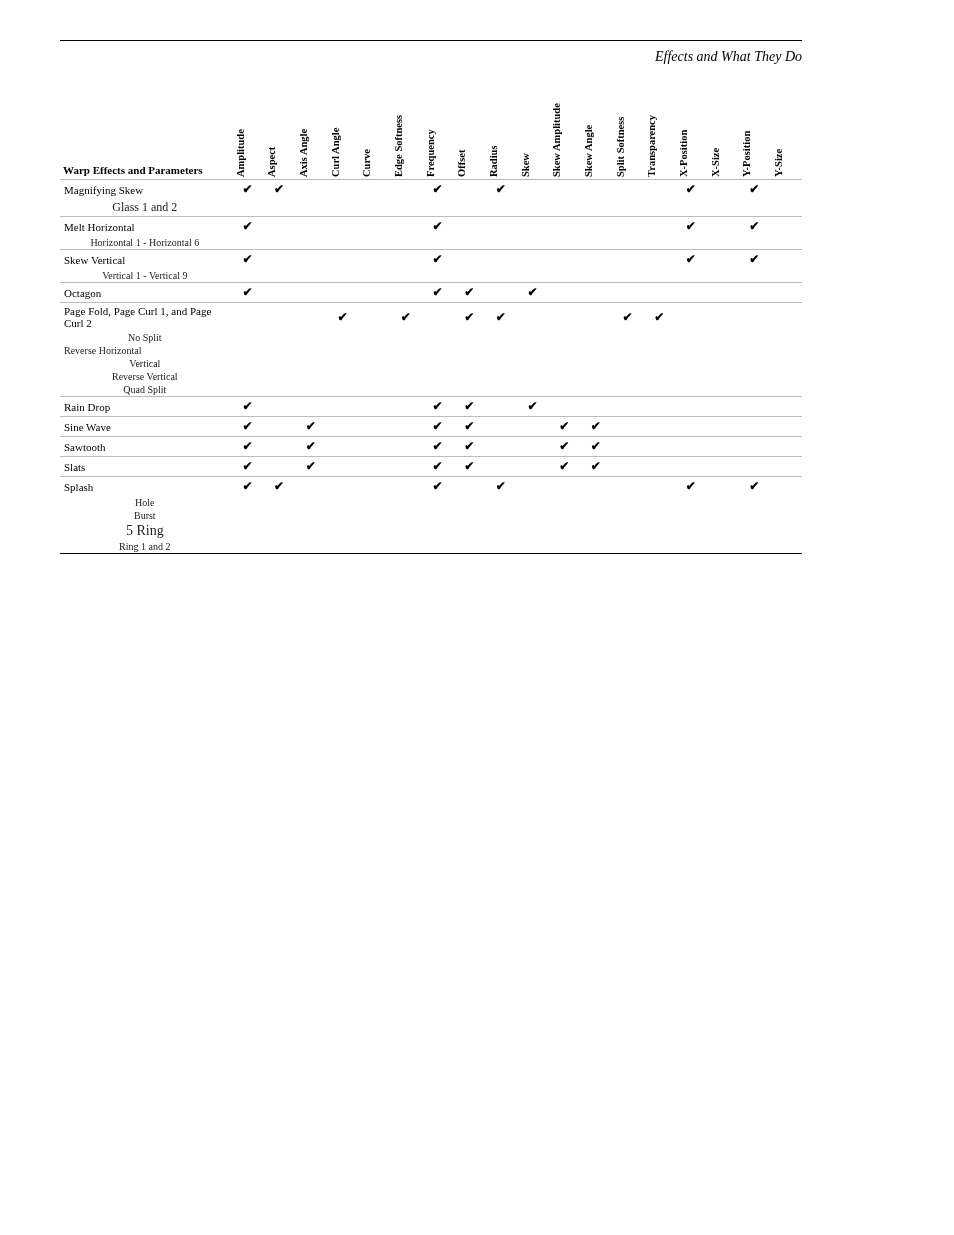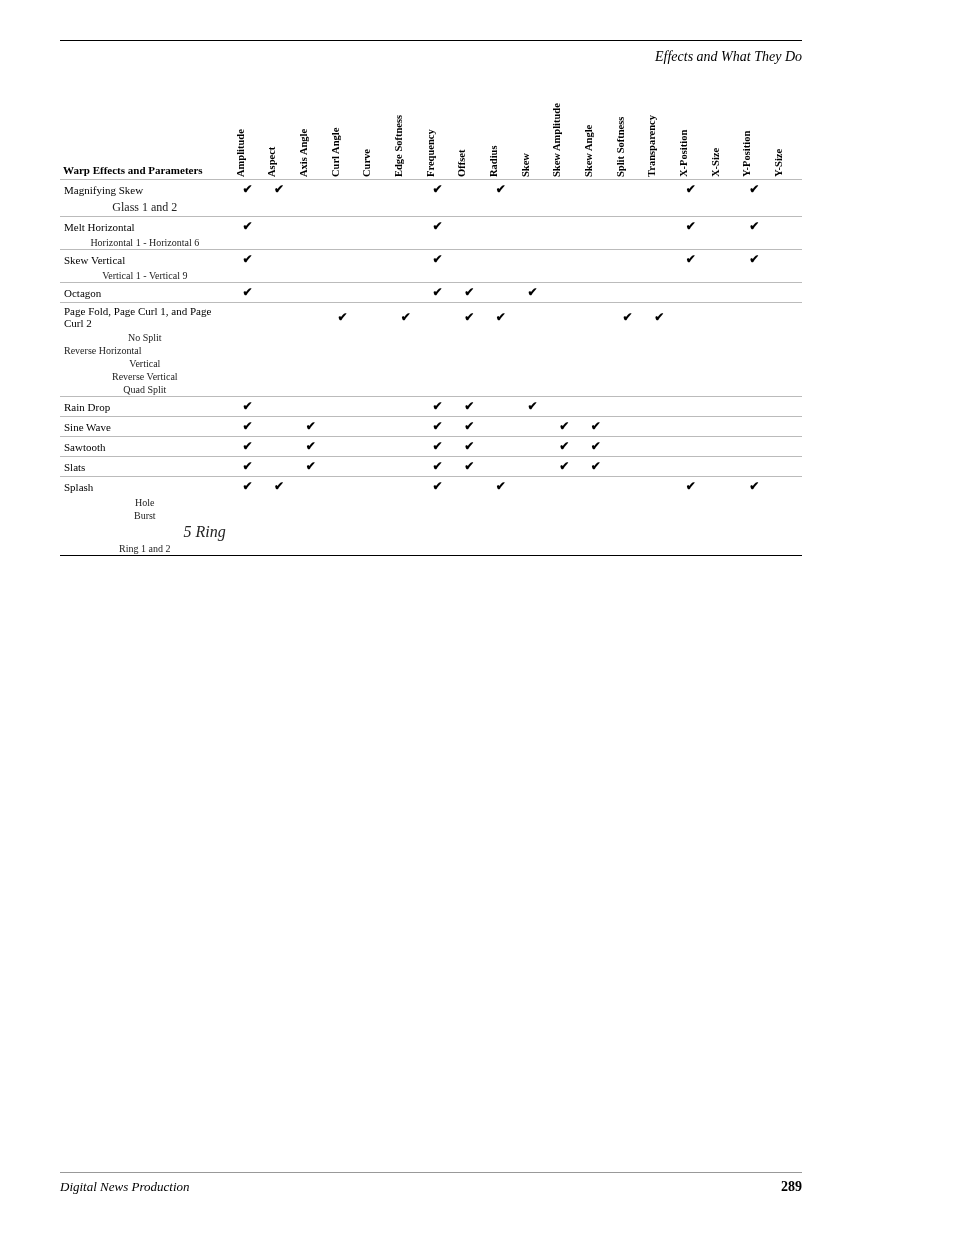--- a/index.html
+++ b/index.html
@@ -631,21 +631,21 @@
           <td></td>
           <td></td>
           <td></td>
           <td></td>
           <td></td>
           <td></td>
           <td></td>
           <td></td>
         </tr>
         <tr class="sub-row">
-          <td class="effect-name-cell sub-item-left" style="text-align: right; font-size: 16px; font-style: italic;">5 Ring</td>
+          <td class="effect-name-cell sub-item-left" style="text-align: center; font-size: 14px;">5 Ring</td>
           <td></td>
           <td></td>
           <td></td>
           <td></td>
           <td></td>
           <td></td>
           <td></td>
           <td></td>
           <td></td>
           <td></td>
@@ -675,17 +675,13 @@
           <td style="border-bottom: 1.5px solid rgb(0, 0, 0);"></td>
           <td style="border-bottom: 1.5px solid rgb(0, 0, 0);"></td>
           <td style="border-bottom: 1.5px solid rgb(0, 0, 0);"></td>
           <td style="border-bottom: 1.5px solid rgb(0, 0, 0);"></td>
           <td style="border-bottom: 1.5px solid rgb(0, 0, 0);"></td>
           <td style="border-bottom: 1.5px solid rgb(0, 0, 0);"></td>
         </tr>
       </tbody>
   </table>
 
-  <div class="page-footer">
-    <span class="footer-title">Digital News Production</span>
-    <span class="footer-page">289</span>
-  </div>
 </div>
 
 </body></html>

